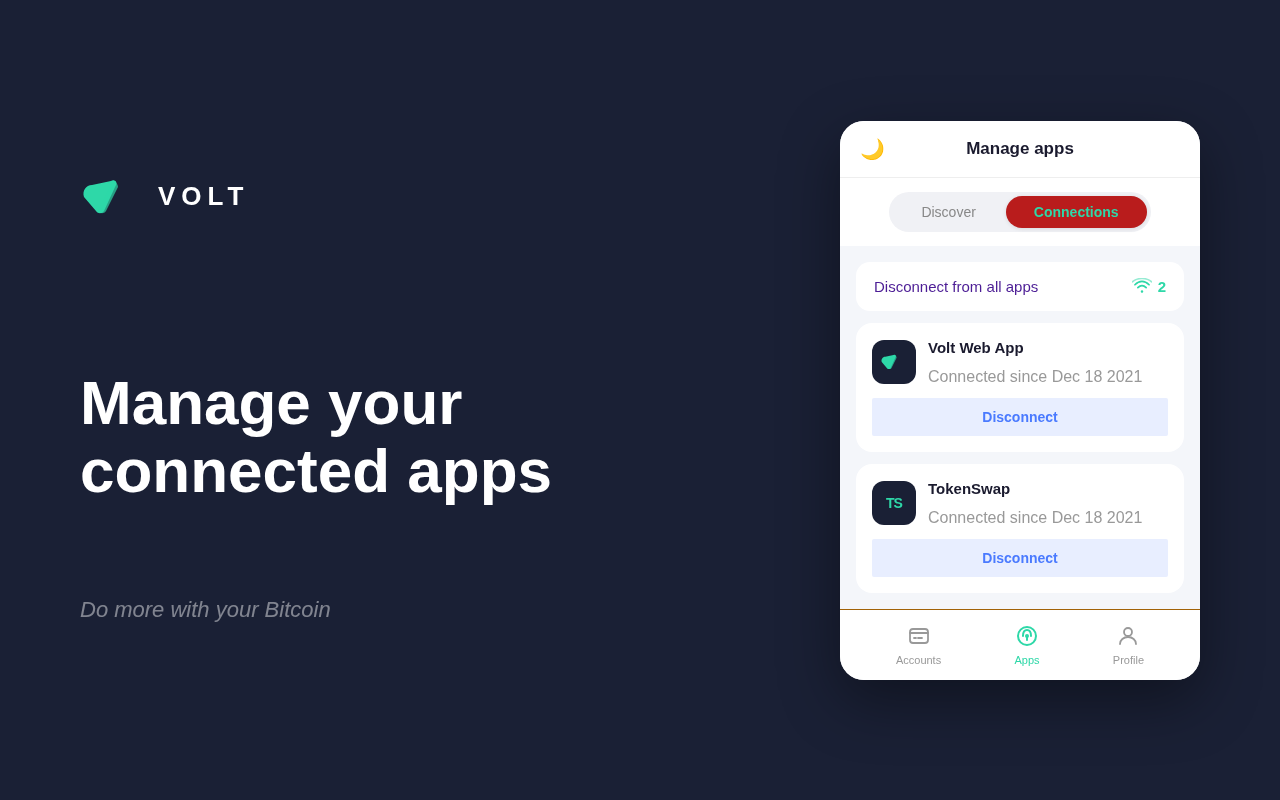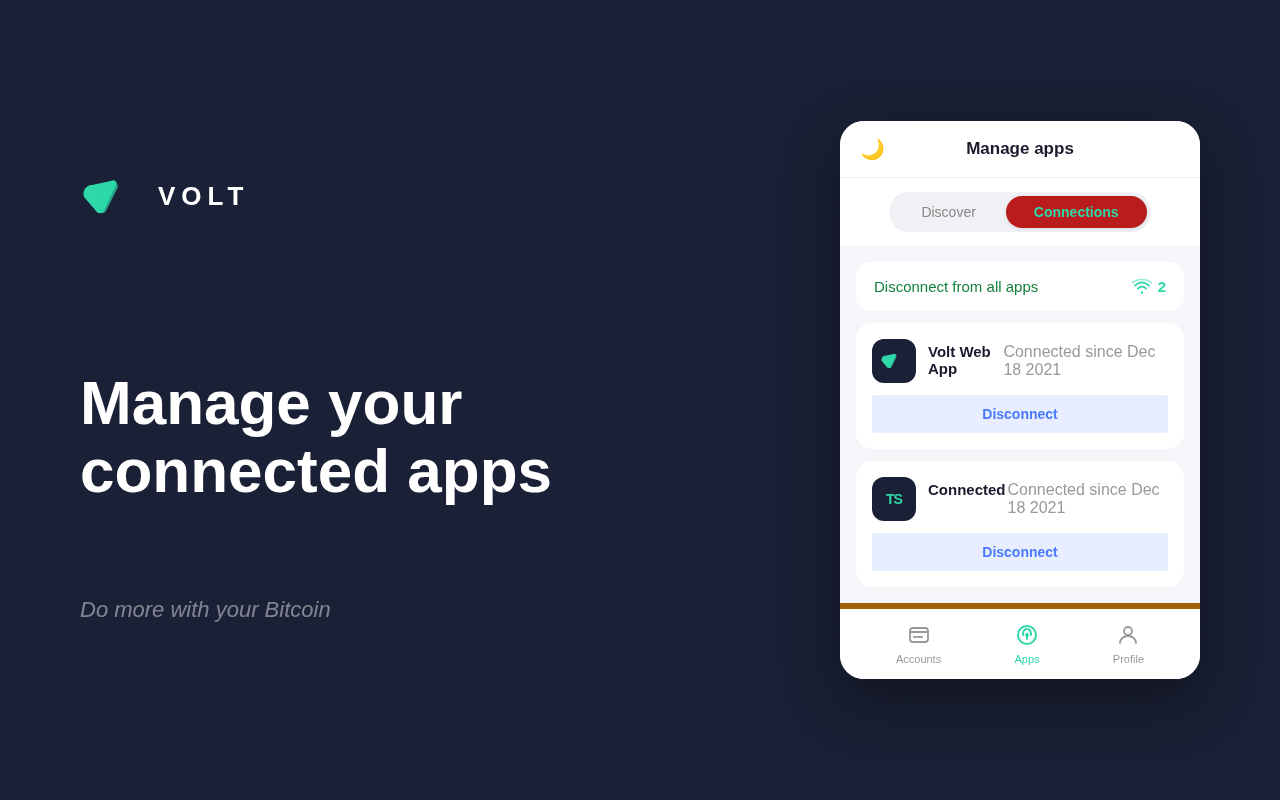--- a/index.html
+++ b/index.html
@@ -144,21 +144,21 @@
       border-radius: 14px;
       padding: 16px 18px;
       display: flex;
       align-items: center;
       justify-content: space-between;
     }
 
     .disconnect-all-text {
       font-size: 15px;
       font-weight: 500;
-      color: #15803d;
+      color: #4c1d95;
     }
 
     .wifi-badge {
       display: flex;
       align-items: center;
       gap: 6px;
       color: #2ed8a8;
       font-weight: 600;
       font-size: 15px;
     }
@@ -197,22 +197,22 @@
     .app-logo.volt {
       background: #1a2035;
     }
 
     .app-logo.tokenswap {
       background: #1a2035;
     }
 
     .app-details {
       display: flex;
-      flex-direction: row;
-      gap: 2px;
+      flex-direction: column;
+      gap: 12px;
     }
 
     .app-name {
       font-size: 15px;
       font-weight: 600;
       color: #1a1a2e;
     }
 
     .app-since {
       font-size: 16px;
@@ -232,21 +232,21 @@
       text-align: center;
     }
 
     
     .bottom-nav {
       background: white;
       display: flex;
       justify-content: space-around;
       align-items: center;
       padding: 12px 20px 14px;
-      border-top: 6px solid #a16207;
+      border-top: 1px solid #a16207;
     }
 
     .nav-item {
       display: flex;
       flex-direction: column;
       align-items: center;
       gap: 4px;
       cursor: pointer;
     }
 
@@ -334,21 +334,21 @@
         </div>
         <button class="disconnect-btn">Disconnect</button>
       </div>
 
       <div class="app-item">
         <div class="app-info">
           <div class="app-logo tokenswap">
             <span style="color: #2ed8a8; font-weight: 700; font-size: 14px; letter-spacing: -1px;">TS</span>
           </div>
           <div class="app-details">
-            <span class="app-name">Connected</span>
+            <span class="app-name">TokenSwap</span>
             <span class="app-since">Connected since Dec 18 2021</span>
           </div>
         </div>
         <button class="disconnect-btn">Disconnect</button>
       </div>
 
     </div>
 
     <div class="bottom-nav">
 

